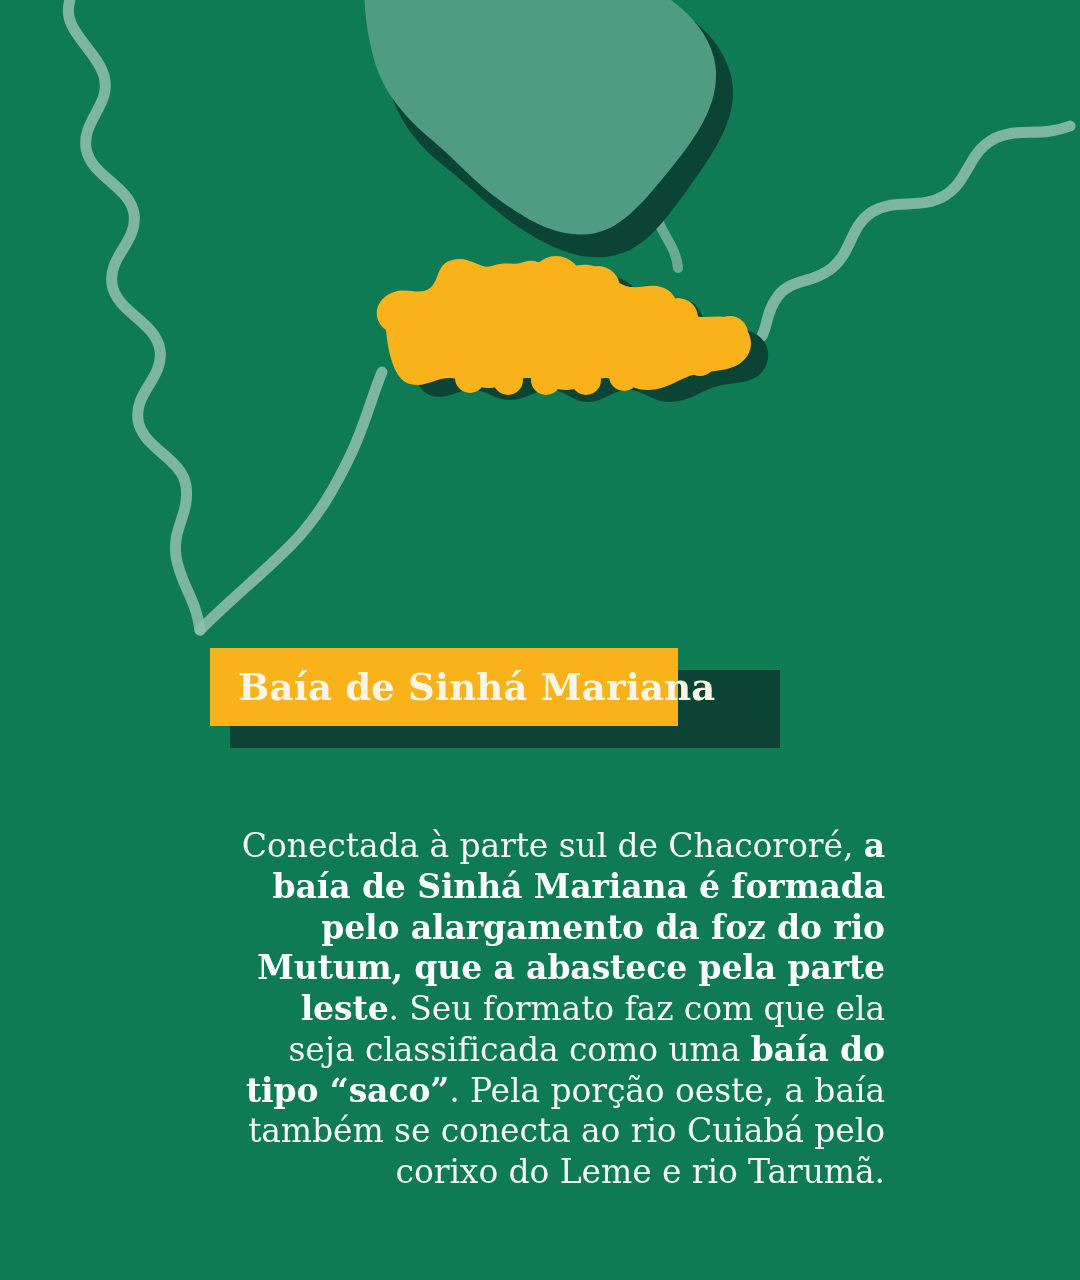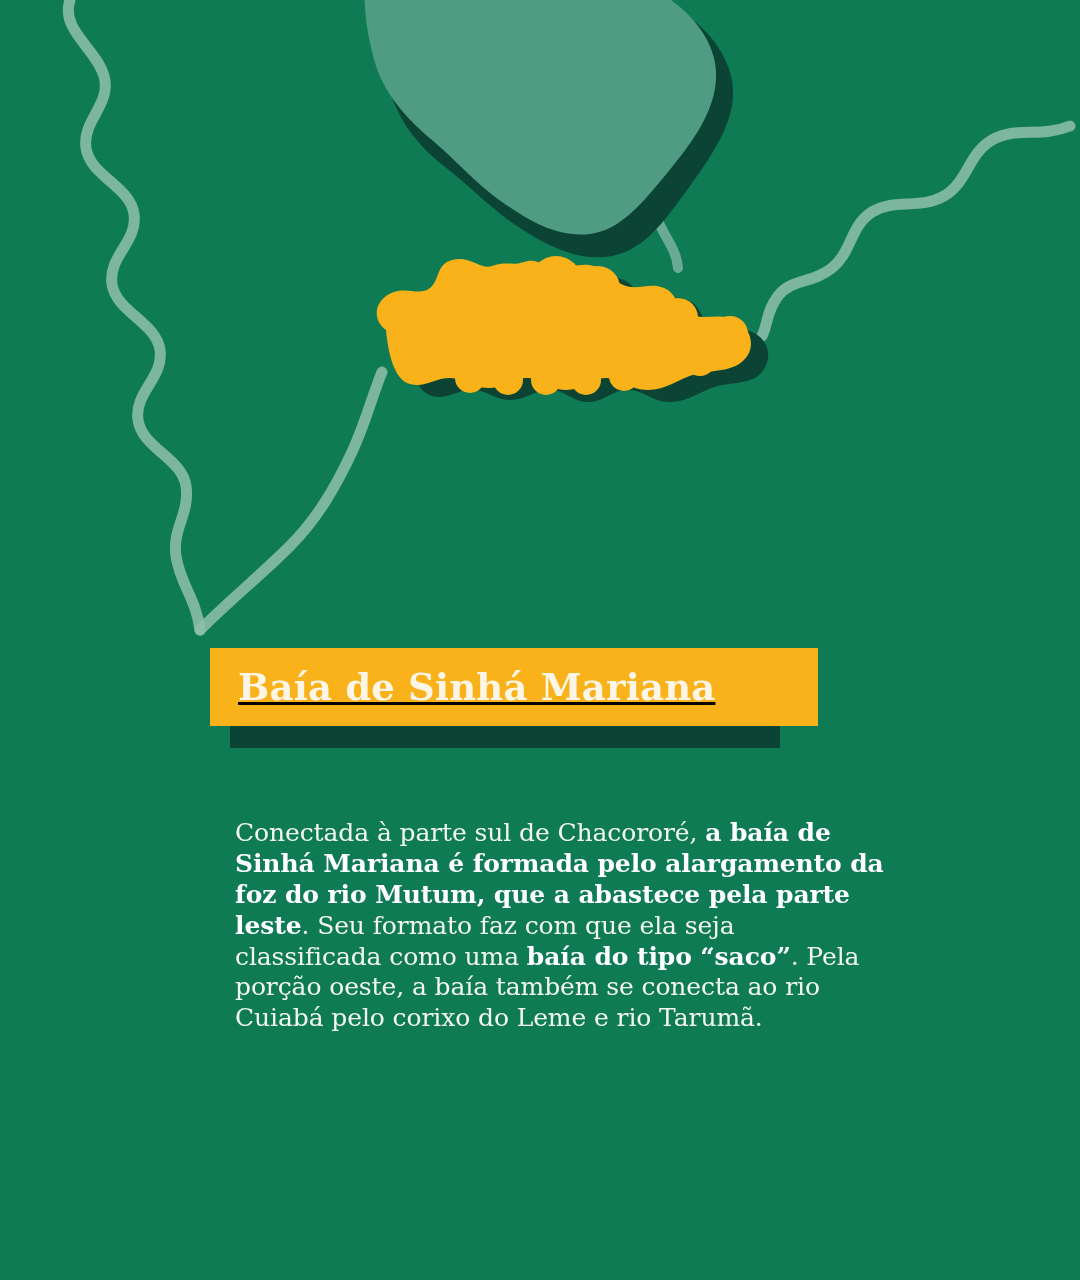--- a/index.html
+++ b/index.html
@@ -39,49 +39,49 @@
     left: 20px;
     top: 22px;
     width: 550px;
     height: 78px;
     background: #0b4434;
   }
   #title-box {
     position: absolute;
     left: 0;
     top: 0;
-    width: 608px;
+    width: 468px;
     height: 78px;
     background: #f9b21a;
     display: flex;
     align-items: center;
-    text-decoration: underline;
   }
   #title-text {
     color: #fdf6e6;
     font-family: "DejaVu Serif", serif;
     font-weight: bold;
     font-size: 37px;
     letter-spacing: 0.2px;
     padding-left: 28px;
     line-height: 1;
     white-space: nowrap;
   }
 
   
   #body-text {
     position: absolute;
     left: 235px;
     top: 793px;
     width: 650px;
     color: #f3f7f1;
     font-family: "DejaVu Serif", serif;
-    font-size: 25px;
+    font-size: 33px;
     line-height: 1.235;
     letter-spacing: -0.1px;
+    text-align: right;
   }
   #body-text b {
     font-weight: bold;
     color: #ffffff;
   }
 </style>
 </head>
 <body>
 
 <div id="page">

